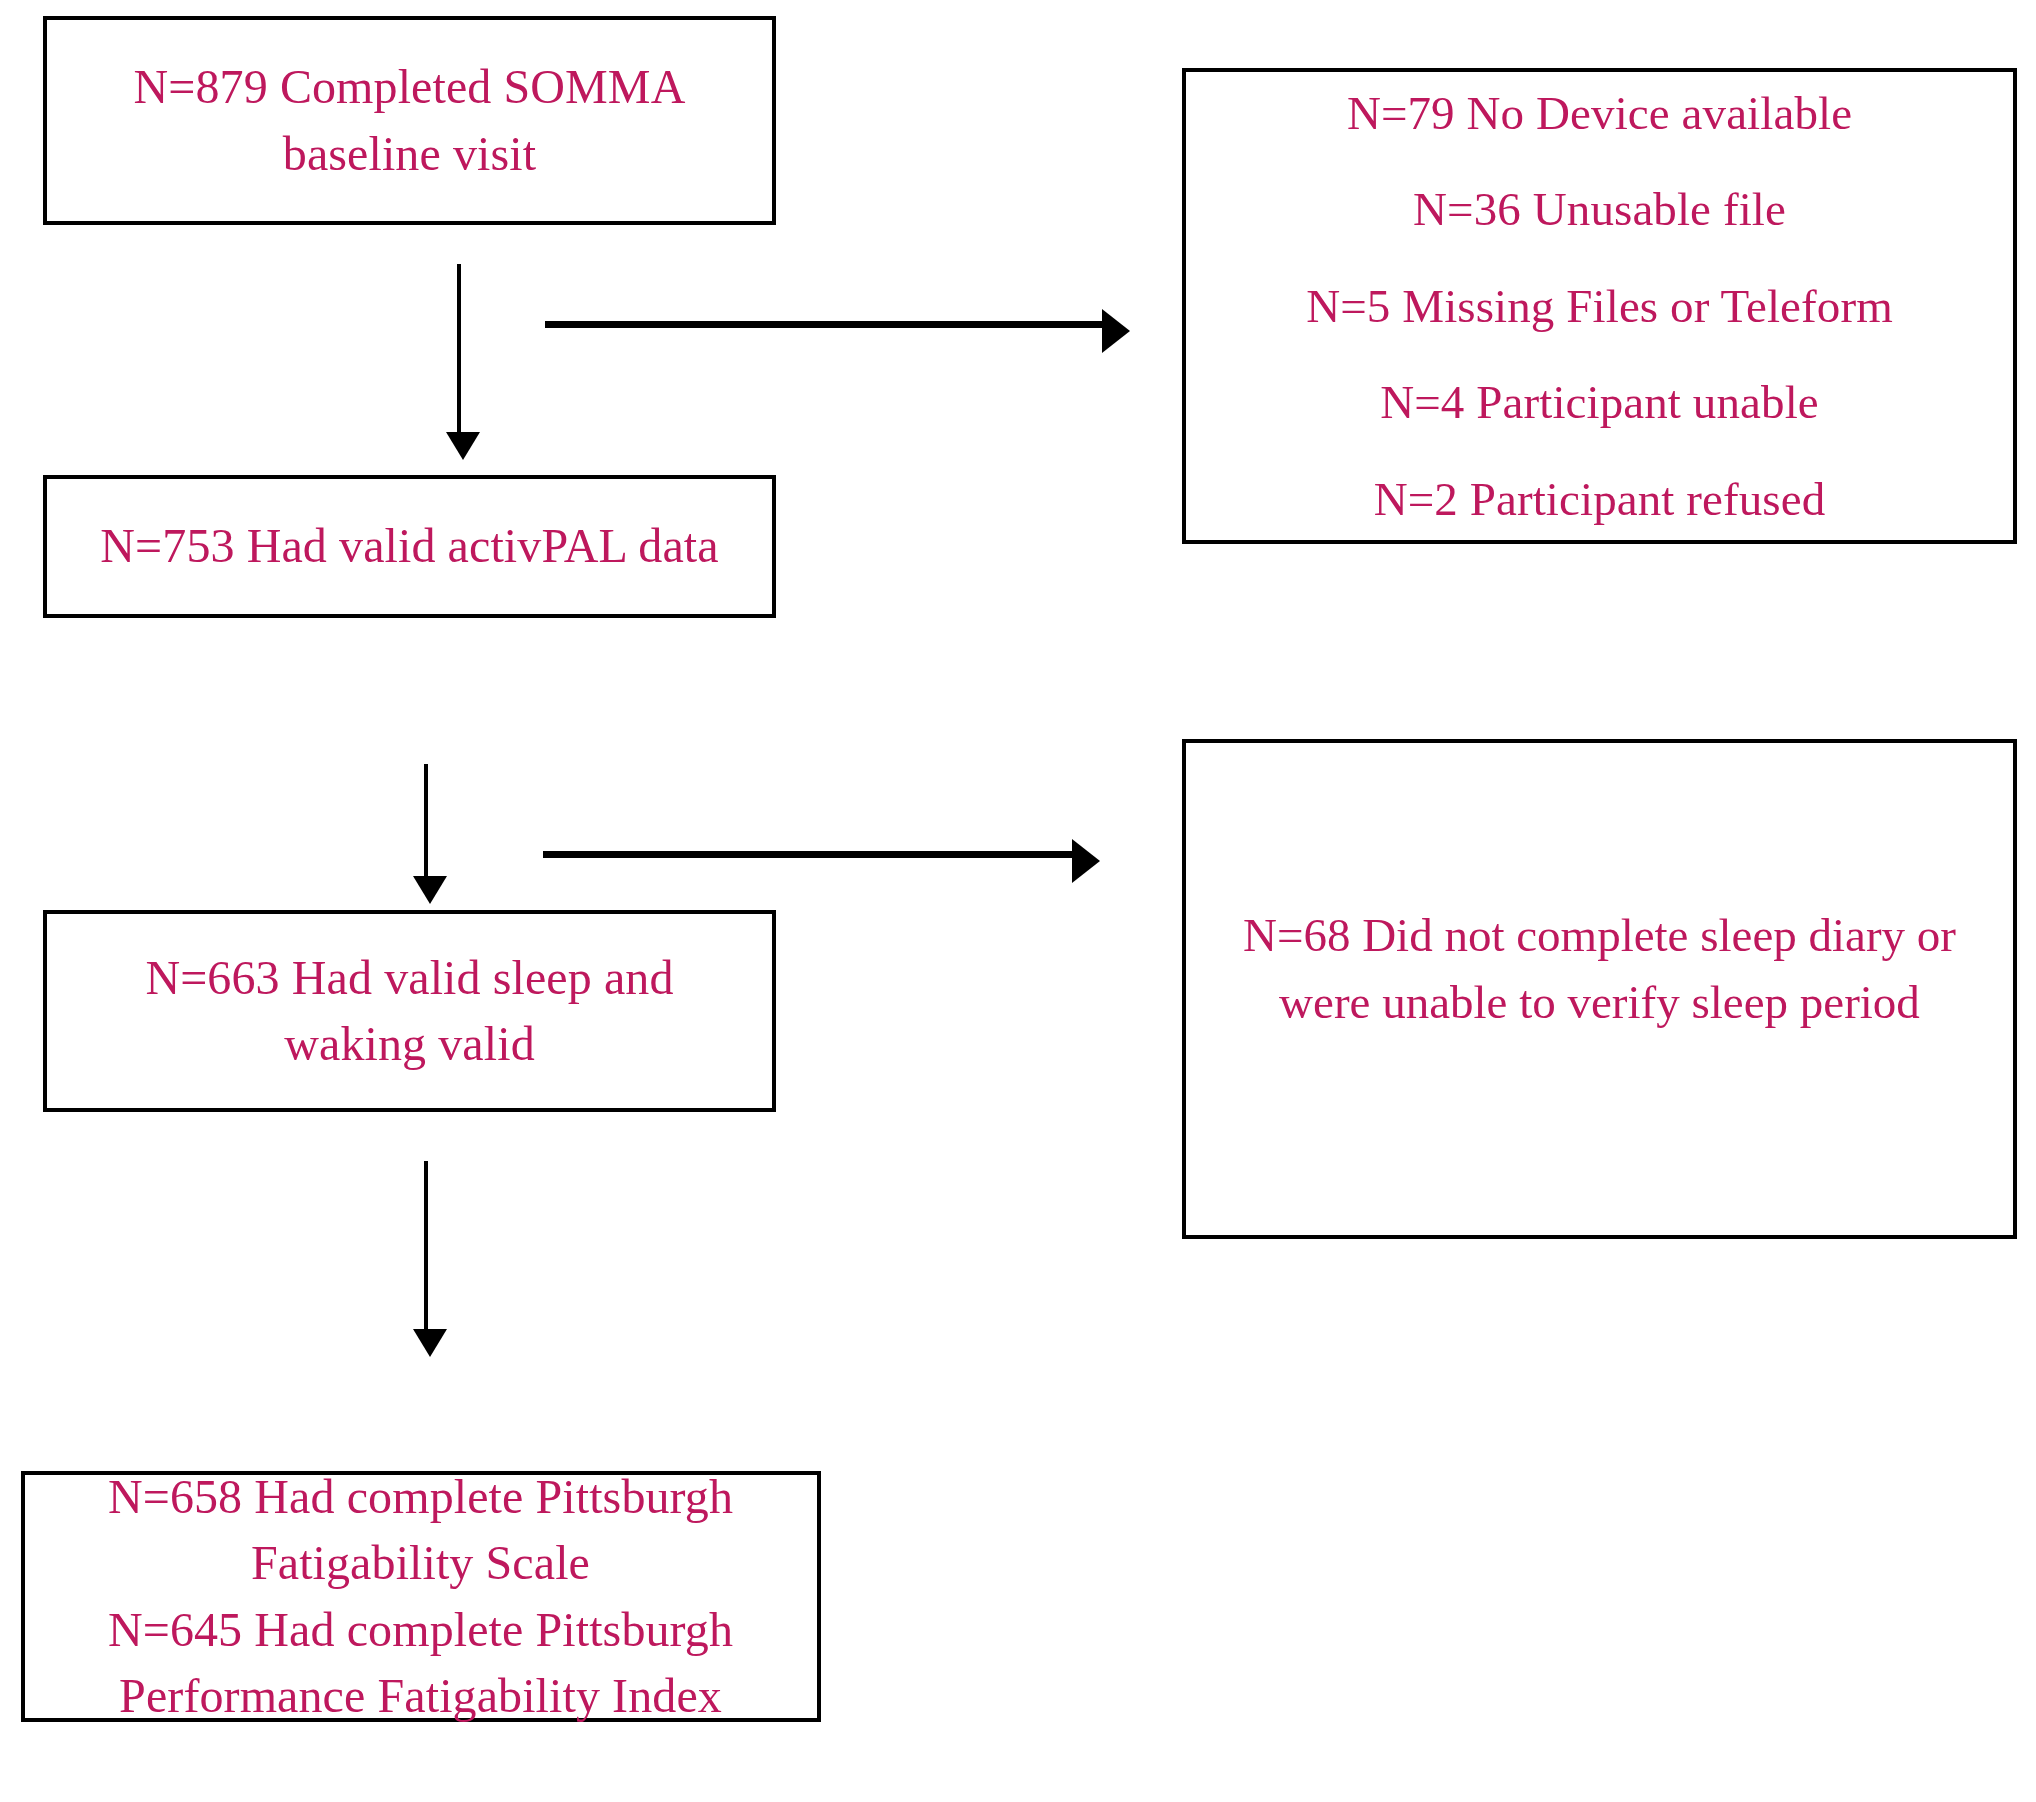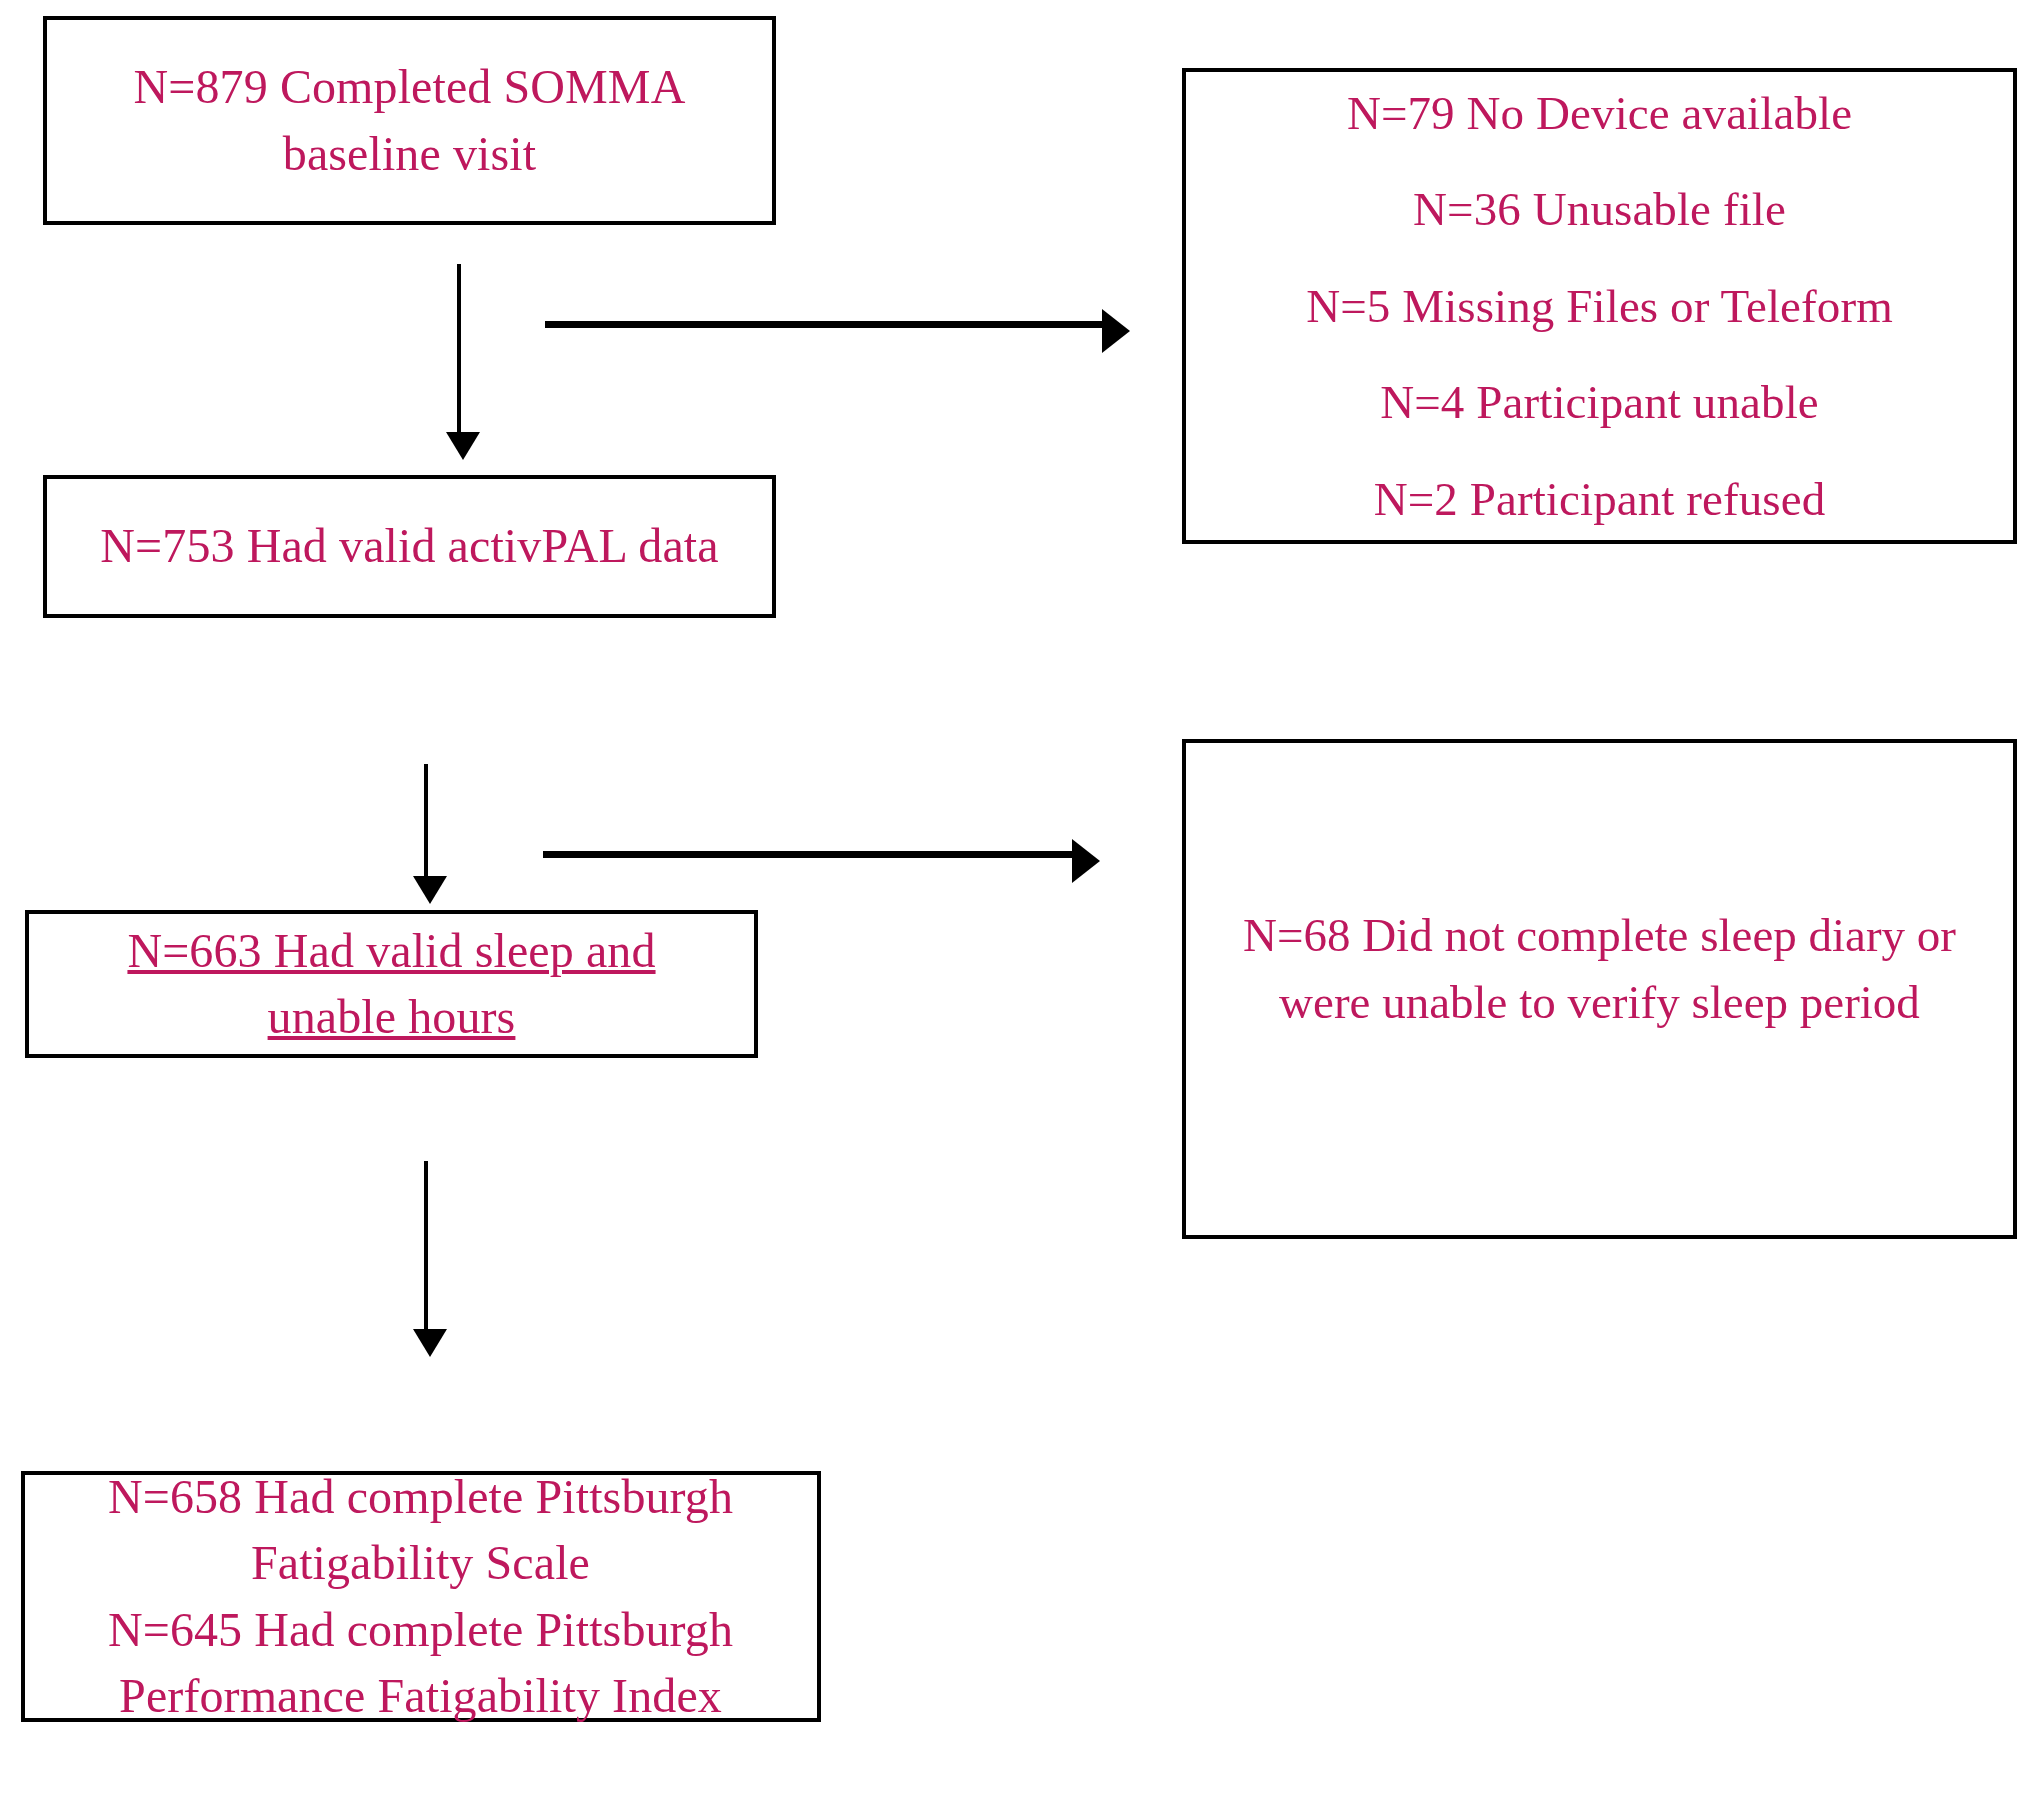--- a/index.html
+++ b/index.html
@@ -40,21 +40,21 @@
   .box-para {
     display: block;
     width: 100%;
     text-align: center;
     font-size: 48px;
     line-height: 1.38;
   }
   
   #box-baseline      { left: 43px;   top: 16px;   width: 733px;  height: 209px; }
   #box-activpal      { left: 43px;   top: 475px;  width: 733px;  height: 143px; }
-  #box-sleep         { left: 25px;   top: 910px;  width: 733px;  height: 148px; text-decoration: underline; }
+  #box-sleep         { left: 43px;   top: 910px;  width: 733px;  height: 202px; }
   #box-fatigability  { left: 20.5px;   top: 1471px; width: 800px;  height: 251px; }
   #box-excl-device   { left: 1182px; top: 68px;   width: 835px;  height: 476px;
                        justify-content: center; padding: 0 13px; }
   #box-excl-sleep    { left: 1182px; top: 739px;  width: 835px;  height: 500px;
                        justify-content: center; padding: 0 17px; }
 
   #box-excl-device .box-line { font-size: 47px; line-height: 2.05; }
   #box-excl-sleep  .box-para { font-size: 47px; line-height: 1.42; }
   #box-excl-sleep  .gap      { height: 41px; }
   #box-fatigability .gap     { height: 35px; }
@@ -108,21 +108,21 @@
     <span class="box-line">N=879 Completed SOMMA</span>
     <span class="box-line">baseline visit</span>
   </div>
 
   <div class="flow-box" id="box-activpal">
     <span class="box-line">N=753 Had valid activPAL data</span>
   </div>
 
   <div class="flow-box" id="box-sleep">
     <span class="box-line">N=663 Had valid sleep and</span>
-    <span class="box-line">unable hours</span>
+    <span class="box-line">waking valid</span>
   </div>
 
   <div class="flow-box" id="box-fatigability">
     <span class="box-line">N=658 Had complete Pittsburgh</span>
     <span class="box-line">Fatigability Scale</span>
     <span class="gap"></span>
     <span class="box-line">N=645 Had complete Pittsburgh</span>
     <span class="box-line">Performance Fatigability Index</span>
   </div>
 

